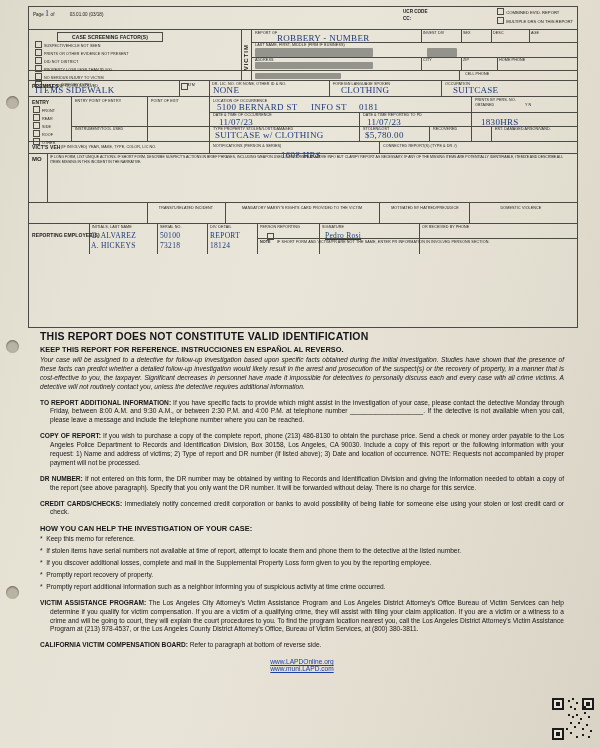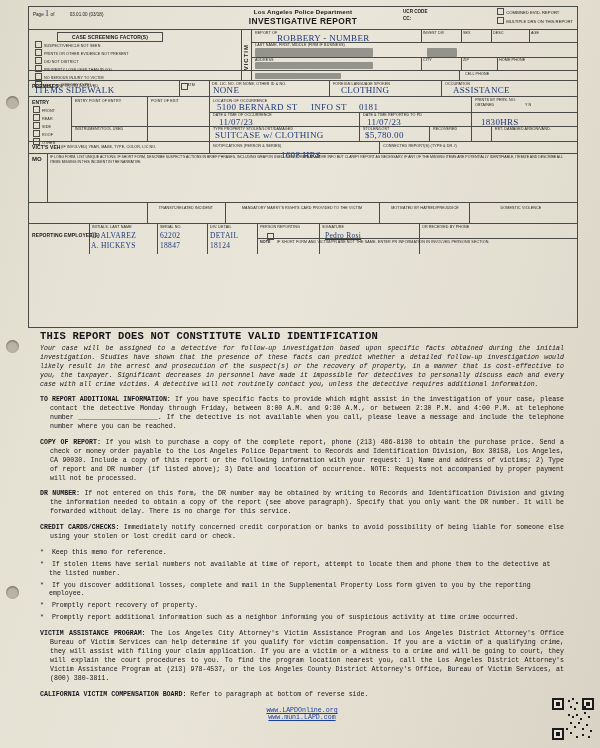--- a/index.html
+++ b/index.html
@@ -63,21 +63,21 @@
   .vert{
     position:absolute;writing-mode:vertical-rl;transform:rotate(180deg);
     font-weight:bold;font-size:6px;letter-spacing:1px;
   }
 
   .mo-note{font-size:3.5px;line-height:1.35;}
 
   
   .body{
     position:absolute;left:40px;top:330px;width:524px;
-    font-family:Liberation Mono, monospace;
+    font-family:Liberation Sans, sans-serif;
     color:#16161a;
   }
   .h1{font-size:10.5px;font-weight:bold;letter-spacing:.2px;margin:0 0 3px 0;}
   .h2{font-size:7.4px;font-weight:bold;margin:0 0 2px 0;}
   p{margin:0 0 7px 0;font-size:6.6px;line-height:1.35;text-align:justify;}
   .ital{font-style:italic;}
   .hang{padding-left:10px;text-indent:-10px;}
   ul{margin:0 0 7px 0;padding-left:0;list-style:none;}
   li{font-size:6.6px;line-height:1.35;padding-left:9px;text-indent:-9px;margin-bottom:3px;}
   .url{text-align:center;font-size:6.6px;color:#1b3fa0;text-decoration:underline;margin-top:8px;}
@@ -95,24 +95,20 @@
   <div class="hole h3"></div>
 
   <div class="form">
 
     <div class="hdr">
       <div class="pagebox">
         <span>Page</span>
         <span class="hand" style="font-size:8px;">1</span>
         <span>of</span>
         <span style="margin-left:14px">03.01.00 (03/18)</span>
-      </div>
-      <div class="ctr">
-        <div class="dept">Los Angeles Police Department</div>
-        <div class="title">INVESTIGATIVE REPORT</div>
       </div>
       <div class="ucr">UCR CODE</div>
       <div class="cc">CC:</div>
       <div class="rt">
         <div><span class="chk"></span><span>COMBINED EVID. REPORT</span></div>
         <div><span class="chk"></span><span>MULTIPLE DRS ON THIS REPORT</span></div>
       </div>
     </div>
 
     <div class="row" style="height:40px;">
@@ -173,21 +169,21 @@
       <div class="lbl lblb" style="left:3px;top:2px;font-size:5px;">PREMISES</div>
       <div class="lbl" style="left:32px;top:2px;">(SPECIFY TYPE)</div>
       <div class="hand" style="position:absolute;left:6px;top:4px;">ITEMS SIDEWALK</div>
       <div class="lbl" style="left:158px;top:2px;">ATM</div>
       <div class="chk" style="position:absolute;left:152px;top:2px;"></div>
       <div class="lbl" style="left:183px;top:1px;">DR. LIC. NO. OR NONE, OTHER ID &amp; NO.</div>
       <div class="hand" style="position:absolute;left:184px;top:4px;">NONE</div>
       <div class="lbl" style="left:304px;top:1px;">FOREIGN LANGUAGE SPOKEN</div>
       <div class="hand" style="position:absolute;left:312px;top:4px;">CLOTHING</div>
       <div class="lbl" style="left:416px;top:1px;">OCCUPATION</div>
-      <div class="hand" style="position:absolute;left:424px;top:4px;">ASSISTANCE</div>
+      <div class="hand" style="position:absolute;left:424px;top:4px;">SUITCASE</div>
     </div>
 
     <div class="row" style="height:44px;">
       <div class="cellline" style="left:42px;"></div>
       <div class="cellline" style="left:118px;"></div>
       <div class="cellline" style="left:180px;"></div>
       <div class="cellline" style="left:442px;"></div>
       <div class="lbl lblb" style="left:3px;top:2px;font-size:5px;">ENTRY</div>
       <div style="position:absolute;left:4px;top:9px;">
         <div style="margin-bottom:1px;"><span class="chk"></span><span class="lbl" style="position:static;">FRONT</span></div>
@@ -263,44 +259,46 @@
       <div class="cellline" style="left:390px;"></div>
       <div class="lbl lblb" style="left:3px;top:8px;font-size:5px;">REPORTING EMPLOYEE(S)</div>
       <div class="lbl" style="left:63px;top:1px;">INITIALS, LAST NAME</div>
       <div class="lbl" style="left:131px;top:1px;">SERIAL NO.</div>
       <div class="lbl" style="left:181px;top:1px;">DIV. DETAIL</div>
       <div class="lbl" style="left:231px;top:1px;">PERSON REPORTING</div>
       <div class="lbl" style="left:293px;top:1px;">SIGNATURE</div>
       <div class="lbl" style="left:393px;top:1px;">OR RECEIVED BY PHONE</div>
 
       <div class="hand sm" style="position:absolute;left:62px;top:7px;">G. ALVAREZ</div>
-      <div class="hand sm" style="position:absolute;left:131px;top:7px;">62202</div>
-      <div class="hand sm" style="position:absolute;left:181px;top:7px;">DETAIL</div>
+      <div class="hand sm" style="position:absolute;left:131px;top:7px;">50100</div>
+      <div class="hand sm" style="position:absolute;left:181px;top:7px;">REPORT</div>
       <div class="hand sm" style="position:absolute;left:62px;top:17px;">A. HICKEYS</div>
-      <div class="hand sm" style="position:absolute;left:131px;top:17px;">18847</div>
+      <div class="hand sm" style="position:absolute;left:131px;top:17px;">73218</div>
       <div class="hand sm" style="position:absolute;left:181px;top:17px;">18124</div>
       <div class="hand sm" style="position:absolute;left:296px;top:7px;text-decoration:underline;">Pedro Rosi</div>
       <div class="chk" style="position:absolute;left:238px;top:9px;"></div>
 
       <div style="position:absolute;left:228px;top:14px;right:0;height:1px;background:#4a4a46;"></div>
       <div class="lbl lblb" style="left:231px;top:16px;">NOTE</div>
       <div class="lbl" style="left:248px;top:16px;width:290px;">IF SHORT FORM AND VICTIM/PR ARE NOT THE SAME, ENTER PR INFORMATION IN INVOLVED PERSONS SECTION.</div>
     </div>
 
   </div>
 
   <div class="body">
     <div class="h1">THIS REPORT DOES NOT CONSTITUTE VALID IDENTIFICATION</div>
+    <div class="h2">KEEP THIS REPORT FOR REFERENCE.  INSTRUCCIONES EN ESPAÑOL AL REVERSO.</div>
     <p class="ital">Your case will be assigned to a detective for follow-up investigation based upon specific facts obtained during the initial investigation. Studies have shown that the presence of these facts can predict whether a detailed follow-up investigation would likely result in the arrest and prosecution of the suspect(s) or the recovery of property, in a manner that is cost-effective to you, the taxpayer. Significant decreases in personnel have made it impossible for detectives to personally discuss each and every case with all crime victims. A detective will not routinely contact you, unless the detective requires additional information.</p>
 
     <p class="hang"><b>TO REPORT ADDITIONAL INFORMATION:</b><span>  If you have specific facts to provide which might assist in the investigation of your case, please contact the detective Monday through Friday, between 8:00 A.M. and 9:30 A.M., or between 2:30 P.M. and 4:00 P.M. at telephone number ____________________.  If the detective is not available when you call, please leave a message and include the telephone number where you can be reached.</span></p>
     <p class="hang"><b>COPY OF REPORT:</b><span>  If you wish to purchase a copy of the complete report, phone (213) 486-8130 to obtain the purchase price.  Send a check or money order payable to the Los Angeles Police Department to Records and Identification Division, Box 30158, Los Angeles, CA 90030.  Include a copy of this report or the following information with your request: 1) Name and address of victims; 2) Type of report and DR number (if listed above); 3) Date and location of occurrence. NOTE: Requests not accompanied by proper payment will not be processed.</span></p>
     <p class="hang"><b>DR NUMBER:</b><span>  If not entered on this form, the DR number may be obtained by writing to Records and Identification Division and giving the information needed to obtain a copy of the report (see above paragraph). Specify that you only want the DR number.  It will be forwarded without delay.  There is no charge for this service.</span></p>
     <p class="hang"><b>CREDIT CARDS/CHECKS:</b><span>  Immediately notify concerned credit corporation or banks to avoid possibility of being liable for someone else using your stolen or lost credit card or check.</span></p>
 
+    <div class="h2" style="margin-top:2px;">HOW YOU CAN HELP THE INVESTIGATION OF YOUR CASE:</div>
     <ul>
       <li>*&nbsp;&nbsp;<span>Keep this memo for reference.</span></li>
       <li>*&nbsp;&nbsp;<span>If stolen items have serial numbers not available at time of report, attempt to locate them and phone them to the detective at the listed number.</span></li>
       <li>*&nbsp;&nbsp;<span>If you discover additional losses, complete and mail in the Supplemental Property Loss form given to you by the reporting employee.</span></li>
       <li>*&nbsp;&nbsp;<span>Promptly report recovery of property.</span></li>
       <li>*&nbsp;&nbsp;<span>Promptly report additional information such as a neighbor informing you of suspicious activity at time crime occurred.</span></li>
     </ul>
 
     <p class="hang"><b>VICTIM ASSISTANCE PROGRAM:</b><span>  The Los Angeles City Attorney's Victim Assistance Program and Los Angeles District Attorney's Office Bureau of Victim Services can help determine if you qualify for victim compensation. If you are a victim of a qualifying crime, they will assist with filing your claim application. If you are a victim or a witness to a crime and will be going to court, they will explain the court procedures to you. To find the program location nearest you, call the Los Angeles District Attorney's Victim Assistance Program at (213) 978-4537, or the Los Angeles County District Attorney's Office, Bureau of Victim Services, at (800) 380-3811.</span></p>
 

